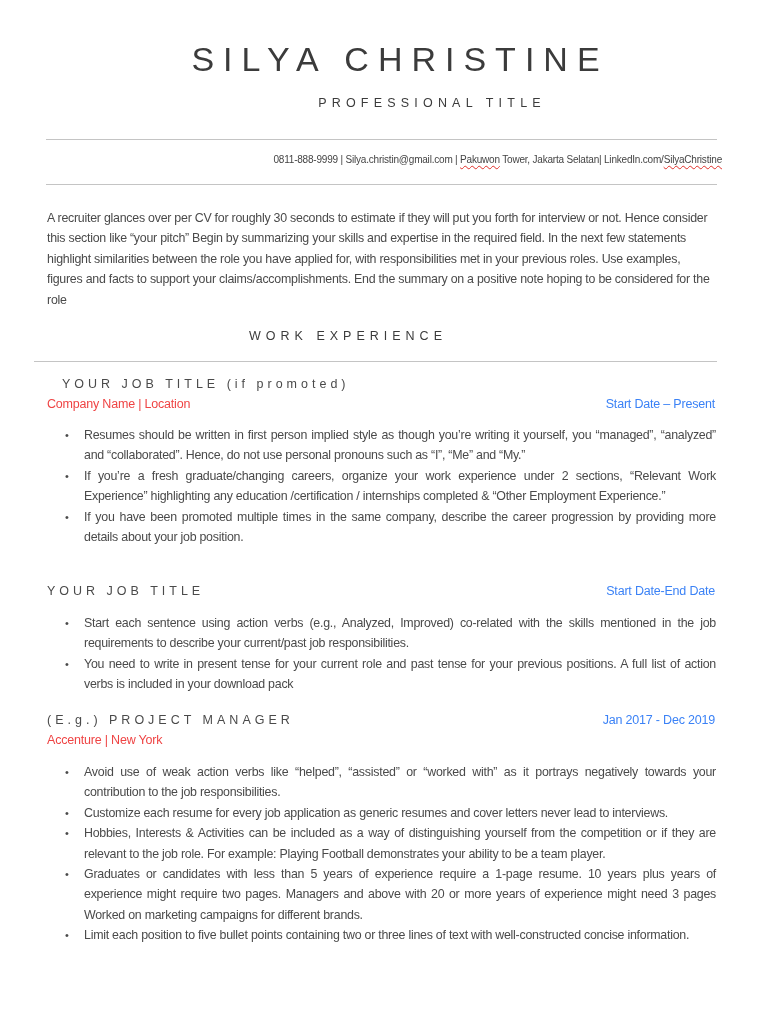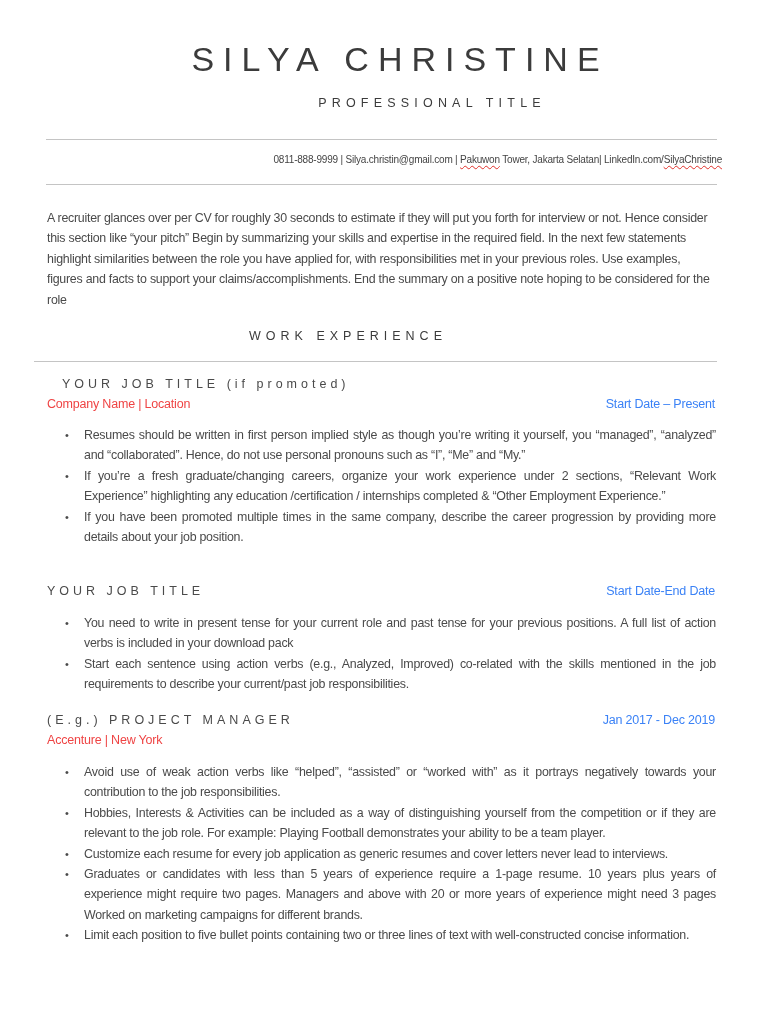--- a/index.html
+++ b/index.html
@@ -51,28 +51,28 @@
   <div class="job-date" style="top:397px;">Start Date – Present</div>
   <ul class="bullets" style="top:425px;">
     <li>Resumes should be written in first person implied style as though you’re writing it yourself, you “managed”, “analyzed” and “collaborated”. Hence, do not use personal pronouns such as “I”, “Me” and “My.”</li>
     <li>If you’re a fresh graduate/changing careers, organize your work experience under 2 sections, “Relevant Work Experience” highlighting any education /certification / internships completed &amp; “Other Employment Experience.”</li>
     <li>If you have been promoted multiple times in the same company, describe the career progression by providing more details about your job position.</li>
   </ul>
 
   <div class="job-title" style="top:584px;">YOUR JOB TITLE</div>
   <div class="job-date" style="top:584px;">Start Date-End Date</div>
   <ul class="bullets" style="top:613px;">
+    <li>Start each sentence using action verbs (e.g., Analyzed, Improved) co-related with the skills mentioned in the job requirements to describe your current/past job responsibilities.</li>
     <li>You need to write in present tense for your current role and past tense for your previous positions. A full list of action verbs is included in your download pack</li>
-    <li>Start each sentence using action verbs (e.g., Analyzed, Improved) co-related with the skills mentioned in the job requirements to describe your current/past job responsibilities.</li>
   </ul>
 
   <div class="job-title" style="top:713px;">(E.g.) PROJECT MANAGER</div>
   <div class="job-date" style="top:713px;">Jan 2017 - Dec 2019</div>
   <div class="job-sub" style="top:733px;">Accenture | New York</div>
   <ul class="bullets" style="top:762px;">
     <li>Avoid use of weak action verbs like “helped”, “assisted” or “worked with” as it portrays negatively towards your contribution to the job responsibilities.</li>
+    <li>Customize each resume for every job application as generic resumes and cover letters never lead to interviews.</li>
     <li>Hobbies, Interests &amp; Activities can be included as a way of distinguishing yourself from the competition or if they are relevant to the job role. For example: Playing Football demonstrates your ability to be a team player.</li>
-    <li>Customize each resume for every job application as generic resumes and cover letters never lead to interviews.</li>
     <li>Graduates or candidates with less than 5 years of experience require a 1-page resume. 10 years plus years of experience might require two pages. Managers and above with 20 or more years of experience might need 3 pages Worked on marketing campaigns for different brands.</li>
     <li>Limit each position to five bullet points containing two or three lines of text with well-constructed concise information.</li>
   </ul>
 
 </div>
 
 </body></html>

